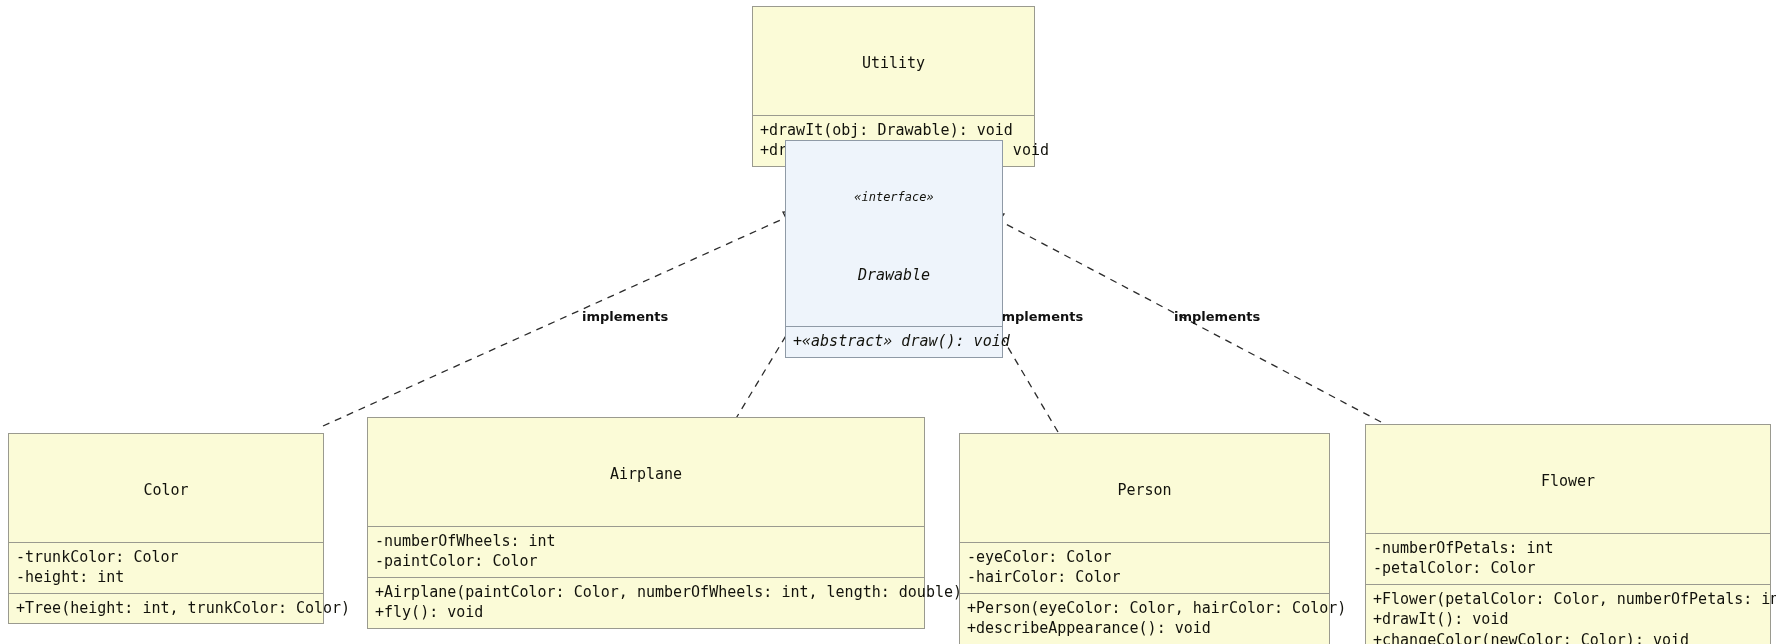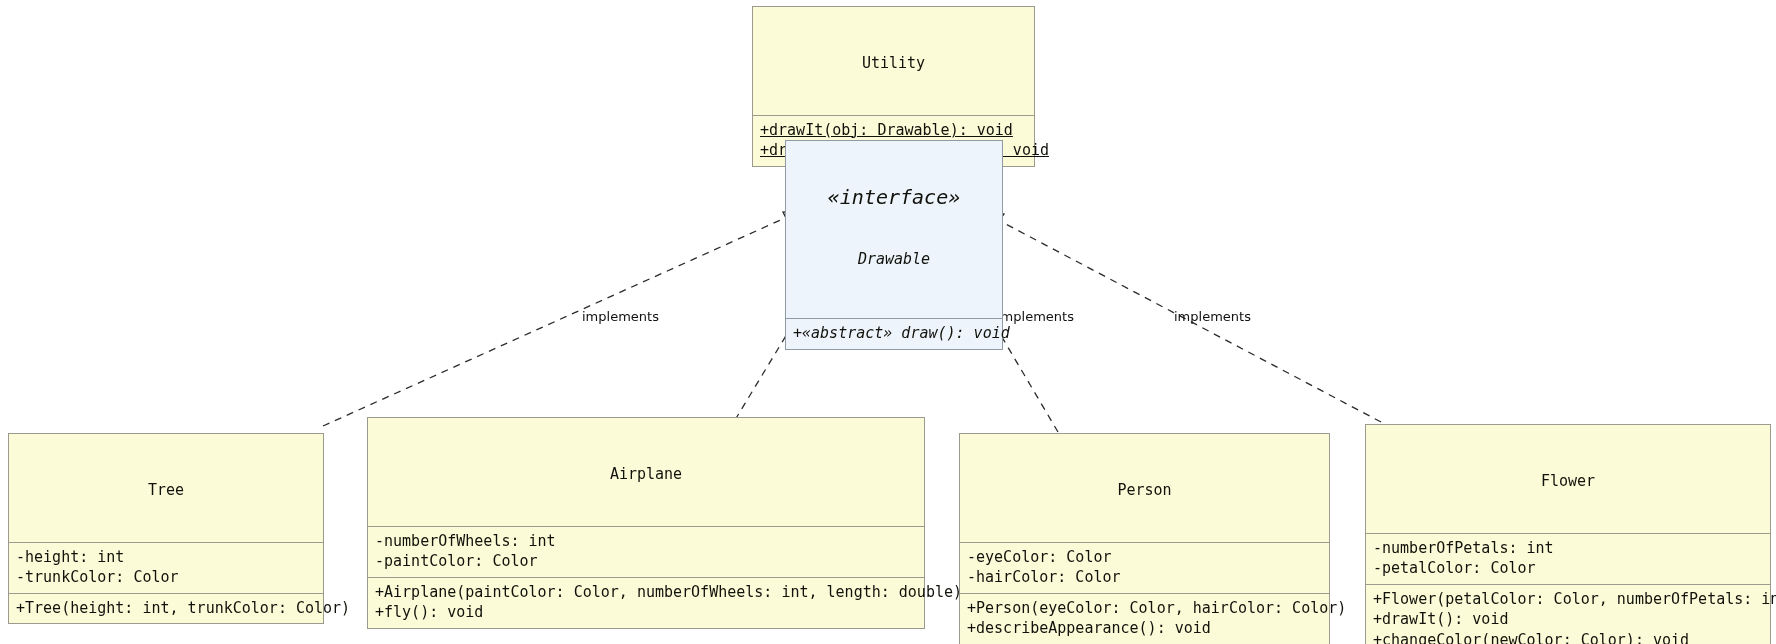--- a/index.html
+++ b/index.html
@@ -21,39 +21,40 @@
     line-height:20.5px;
     z-index:3;
   }
   .uml-class.iface{background:#eef4fb;border-color:#8f9aa6;}
 
   .cls-title{
     text-align:center;
     padding:5px 8px 0 8px;
     white-space:pre;
   }
-  .cls-title .stereo{display:block;font-style:italic;font-size:20px;}
+  .cls-title .stereo{display:block;font-style:italic;font-size:12px;}
   .cls-title .nm{display:block;}
-  .uml-class.iface .cls-title .nm{font-style:italic;}
+  .uml-class.iface .cls-title .nm{font-style:italic;margin-top:16px;}
 
   .cls-sep{border-top:1px solid #9a9a8f;}
-  .uml-class.iface .cls-sep{border-top-color:#8f9aa6;margin-top:8px;}
+  .uml-class.iface .cls-sep{border-top-color:#8f9aa6;}
 
   .cls-section{padding:4px 7px 5px 7px;}
   .cls-row{white-space:pre;}
-  .cls-row.underline{text-decoration:underline;}
+  .cls-row.underline{}
   .cls-row.ital{font-style:italic;}
 
   .edge-label{
     position:absolute;
     font-family:"DejaVu Sans","Liberation Sans",sans-serif;
     font-size:13px;
     color:#101010;
     white-space:pre;
     z-index:2;
+    font-weight:bold;
   }
 </style>
 </head>
 <body>
 
 <div id="canvas">
 
   <svg class="edges" viewBox="0 0 1776 644" xmlns="http://www.w3.org/2000/svg">
     <defs>
       <marker id="solid-arrow" markerWidth="12" markerHeight="12" refX="9" refY="5" orient="auto" markerUnits="userSpaceOnUse">
@@ -99,25 +100,25 @@
       <span class="stereo">«interface»</span>
       <span class="nm">Drawable</span>
     </div>
     <div class="cls-sep cls-section">
       <div class="cls-row ital">+«abstract» draw(): void</div>
     </div>
   </div>
 
   <div class="uml-class" style="left:8px;top:433px;width:316px;">
     <div class="cls-title">
-      <span class="nm">Tree</span>
+      <span class="nm">Color</span>
     </div>
     <div class="cls-sep cls-section">
+      <div class="cls-row">-trunkColor: Color</div>
       <div class="cls-row">-height: int</div>
-      <div class="cls-row">-trunkColor: Color</div>
     </div>
     <div class="cls-sep cls-section">
       <div class="cls-row">+Tree(height: int, trunkColor: Color)</div>
 
     </div>
   </div>
 
   <div class="uml-class" style="left:367px;top:417px;width:558px;">
     <div class="cls-title">
       <span class="nm">Airplane</span>

